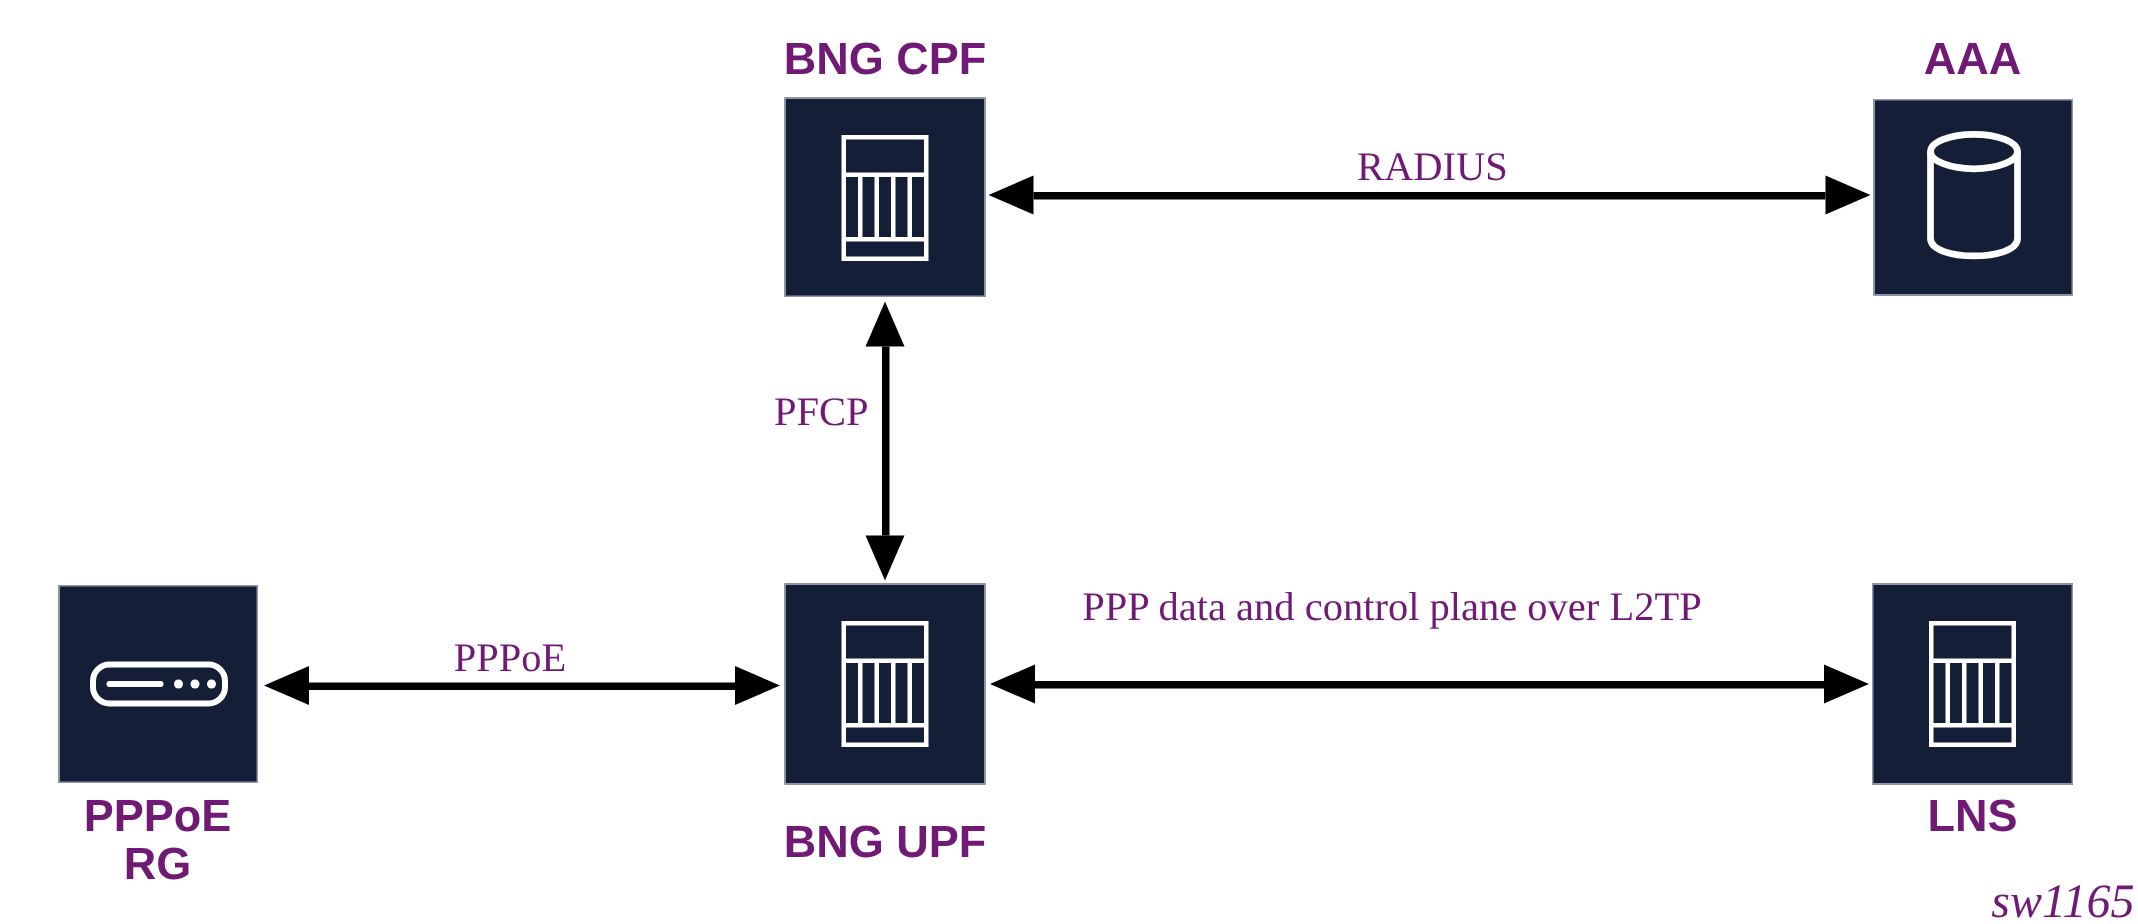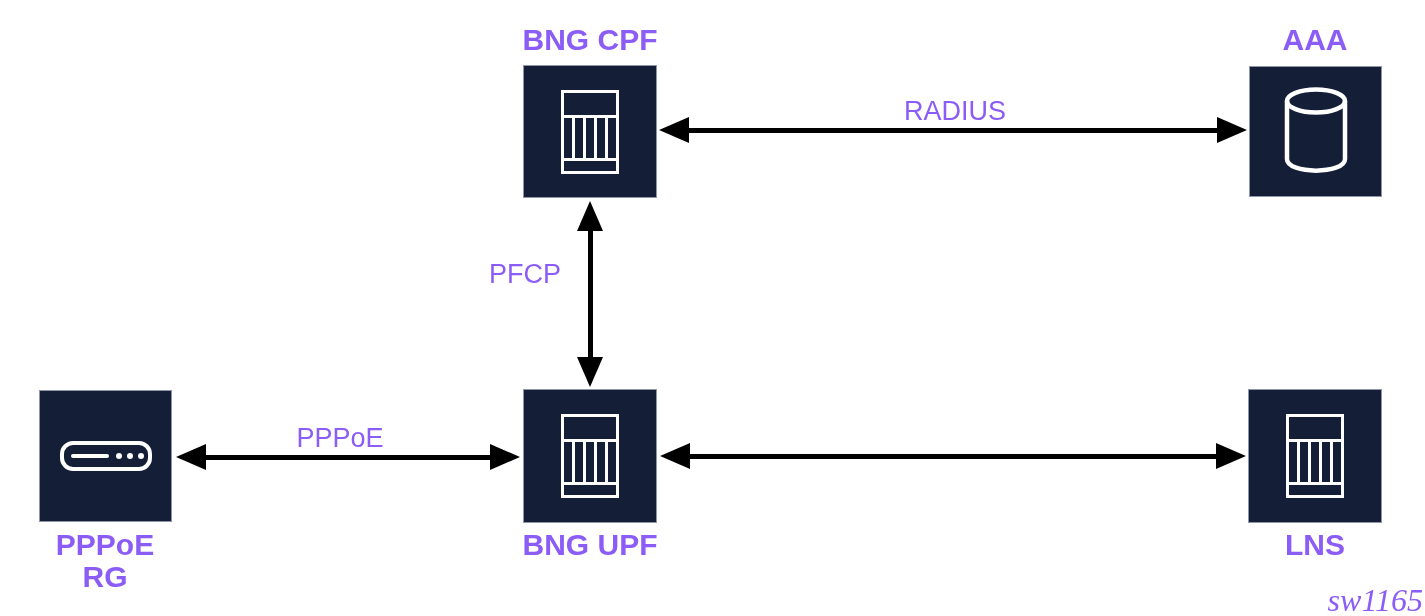--- a/index.html
+++ b/index.html
@@ -4,21 +4,21 @@
 <style>
   :root{
     --node-bg:#141f37;
     --stroke:#ffffff;
     --line:#000000;
     --page:#ffffff;
   }
   html,body{margin:0;padding:0;background:var(--page);}
   .canvas{
     position:relative;width:1425px;height:616px;background:var(--page);
-    font-family:"Liberation Sans",sans-serif;color:#8b5cf6;overflow:hidden;
+    font-family:"Liberation Sans",sans-serif;color:#701a75;overflow:hidden;
   }
   
   .node{
     position:absolute;background:var(--node-bg);
     border:1px solid #8f96a8;box-sizing:border-box;
     display:flex;align-items:center;justify-content:center;
   }
   
   .chassis{width:58px;height:84px;background:var(--stroke);
     display:flex;flex-direction:column;gap:3px;padding:3px;box-sizing:border-box;}
@@ -30,21 +30,21 @@
   .modem{width:92px;height:30px;border:4px solid var(--stroke);border-radius:13px;
     position:relative;box-sizing:border-box;}
   .modem .dash{position:absolute;left:7px;top:50%;transform:translateY(-50%);
     width:38px;height:4px;background:var(--stroke);border-radius:2px;}
   .modem .dot{position:absolute;top:50%;transform:translateY(-50%);
     width:6px;height:6px;border-radius:50%;background:var(--stroke);}
   
   .node-label{position:absolute;font-weight:bold;font-size:30px;line-height:32px;
     text-align:center;white-space:nowrap;}
   .link-label{position:absolute;font-size:27px;line-height:31px;text-align:center;
-    white-space:nowrap;}
+    white-space:nowrap;font-family:Liberation Serif, serif;}
   .link-label.right-align{text-align:right;}
   .watermark{position:absolute;font-family:Liberation Serif, serif;font-style:italic;
     font-size:32px;text-align:right;white-space:nowrap;}
   
   .arrow-h{position:absolute;display:flex;align-items:center;height:26px;}
   .arrow-h .shaft{flex:1;height:5px;background:var(--line);}
   .arrow-v{position:absolute;display:flex;flex-direction:column;align-items:center;width:26px;}
   .arrow-v .shaft-v{flex:1;width:5px;background:var(--line);}
   .ah{width:0;height:0;}
   .ah-left{border-top:13px solid transparent;border-bottom:13px solid transparent;
@@ -121,21 +121,21 @@
 
   <div class="node-label" style="left:460px;top:24px;width:260px;">BNG CPF</div>
 
   <div class="node-label" style="left:1185px;top:24px;width:260px;">AAA</div>
 
   <div class="node-label" style="left:-25px;top:529px;width:260px;">
     <div>PPPoE</div>
     <div>RG</div>
   </div>
 
-  <div class="node-label" style="left:460px;top:529px;width:260px;">
+  <div class="node-label" style="left:460px;top:546px;width:260px;">
     <div>BNG UPF</div>
   </div>
 
   <div class="node-label" style="left:1185px;top:529px;width:260px;">LNS</div>
 
   <div class="arrow-h" style="left:659px;top:117px;width:588px;">
     <span class="ah ah-left"></span>
     <span class="shaft"></span>
     <span class="ah ah-right"></span>
   </div>
@@ -153,24 +153,25 @@
   </div>
 
   <div class="arrow-h" style="left:660px;top:443px;width:586px;">
     <span class="ah ah-left"></span>
     <span class="shaft"></span>
     <span class="ah ah-right"></span>
   </div>
 
   <div class="link-label" style="left:755px;top:96px;width:400px;">RADIUS</div>
 
-  <div class="link-label right-align" style="left:361px;top:259px;width:200px;">
+  <div class="link-label right-align" style="left:379px;top:259px;width:200px;">
     <div>PFCP</div>
   </div>
 
   <div class="link-label" style="left:140px;top:423px;width:400px;">PPPoE</div>
 
   <div class="link-label" style="left:628px;top:389px;width:600px;">
+    <div>PPP data and control plane over L2TP</div>
   </div>
 
   <div class="watermark" style="left:1174px;top:582px;width:249px;">sw1165</div>
 
 </div>
 
 </body></html>

